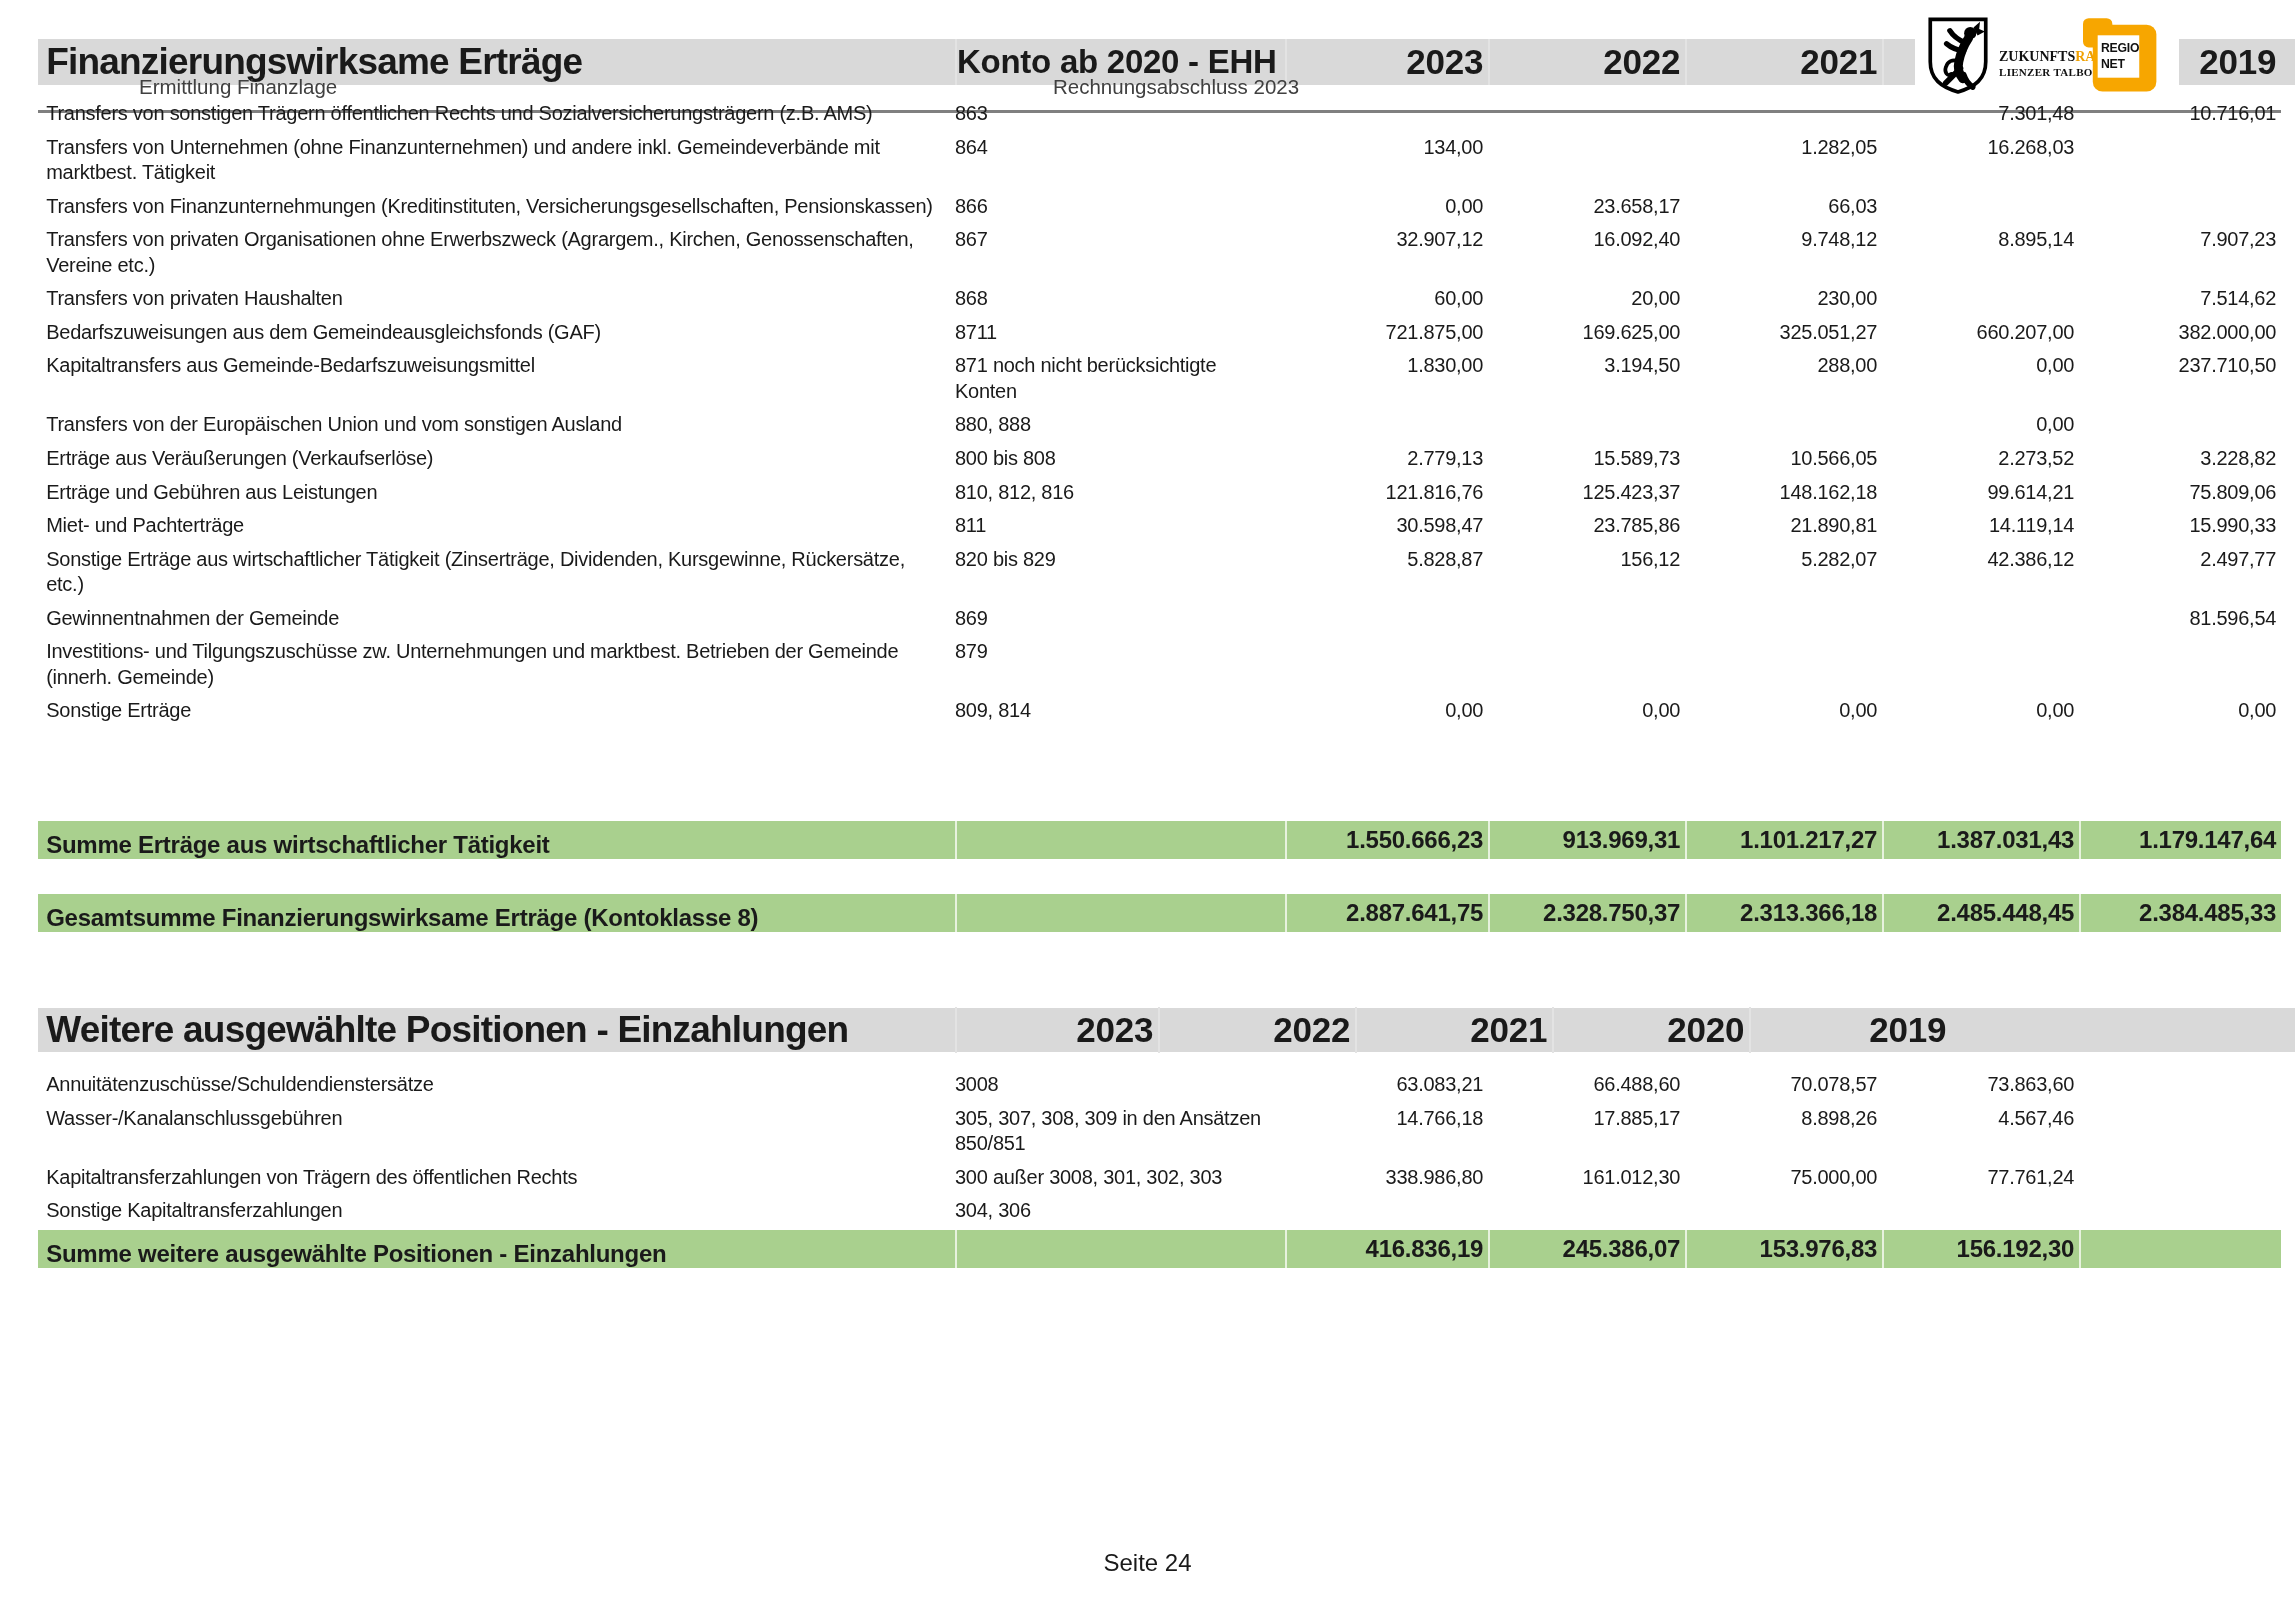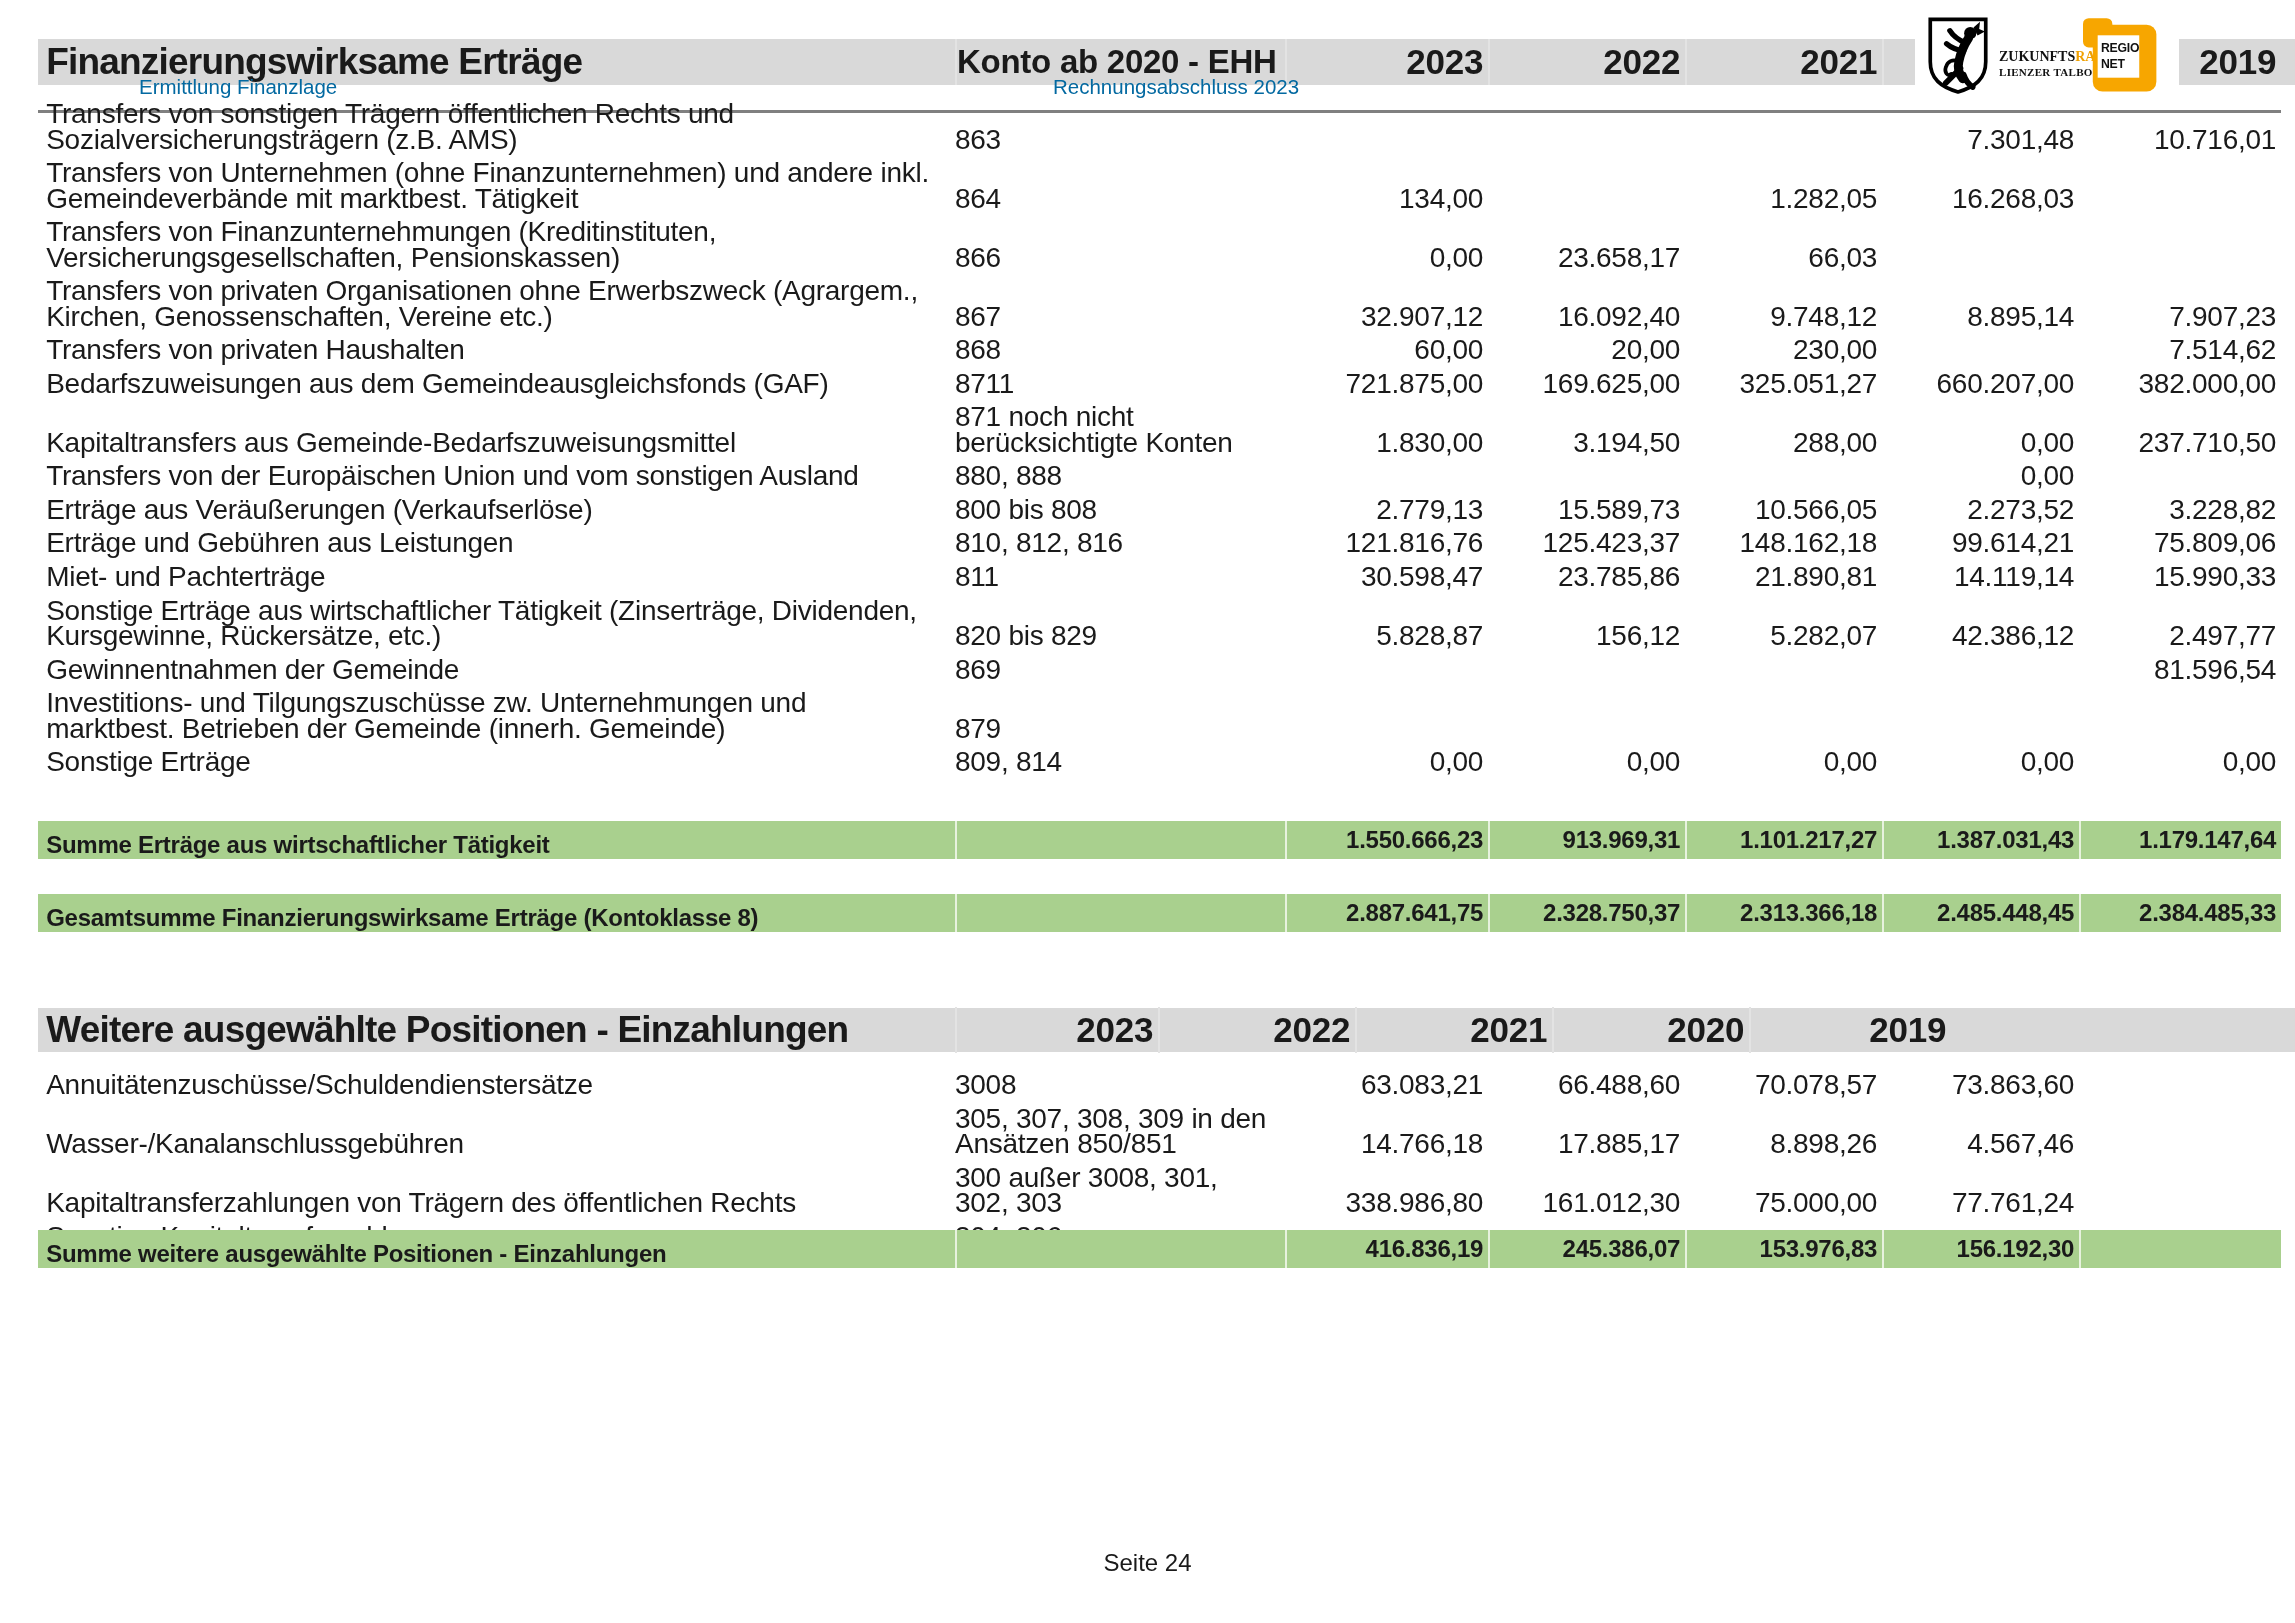--- a/index.html
+++ b/index.html
@@ -17,24 +17,24 @@
   .bar{
     position:absolute;left:38px;width:2289px;height:46px;background:#d9d9d9;
     display:flex;align-items:center;z-index:3;
   }
   .bar .title{font-size:37px;font-weight:bold;letter-spacing:-0.8px;white-space:nowrap;}
   .bar .ktitle{font-size:33px;font-weight:bold;white-space:nowrap;}
   .bar .yh{font-size:35px;font-weight:bold;}
   .bar .ck,.bar .cv{border-left:2.5px solid #e3e3e3;height:46px;display:flex;align-items:center;justify-content:flex-end;}
   .bar .ck{justify-content:flex-start;}
   
-  .subnote{position:absolute;font-size:20.5px;letter-spacing:0;color:#0369a1;z-index:4;white-space:nowrap;}
+  .subnote{position:absolute;font-size:20.5px;letter-spacing:0;color:#404040;z-index:4;white-space:nowrap;}
   
   .rows{position:absolute;left:38px;width:2243px;z-index:2;}
-  .row{display:flex;align-items:flex-end;padding:4.1px 0;font-size:28px;line-height:25.4px;}
+  .row{display:flex;align-items:flex-start;padding:4.1px 0;font-size:20px;line-height:25.4px;}
   .row .cl{padding-left:8.2px;}
   
   .hline{position:absolute;left:38px;width:2243px;height:2.5px;background:#808080;z-index:1;}
   
   .sumrow{
     position:absolute;left:38px;width:2243px;height:38px;background:#a9d08e;
     display:flex;align-items:flex-end;font-size:24px;font-weight:bold;z-index:2;
   }
   .sumrow .ck,.sumrow .cv{border-left:2.5px solid #e7f2de;height:38px;display:flex;align-items:center;justify-content:flex-end;}
   .sumrow .ck{justify-content:flex-start;}

